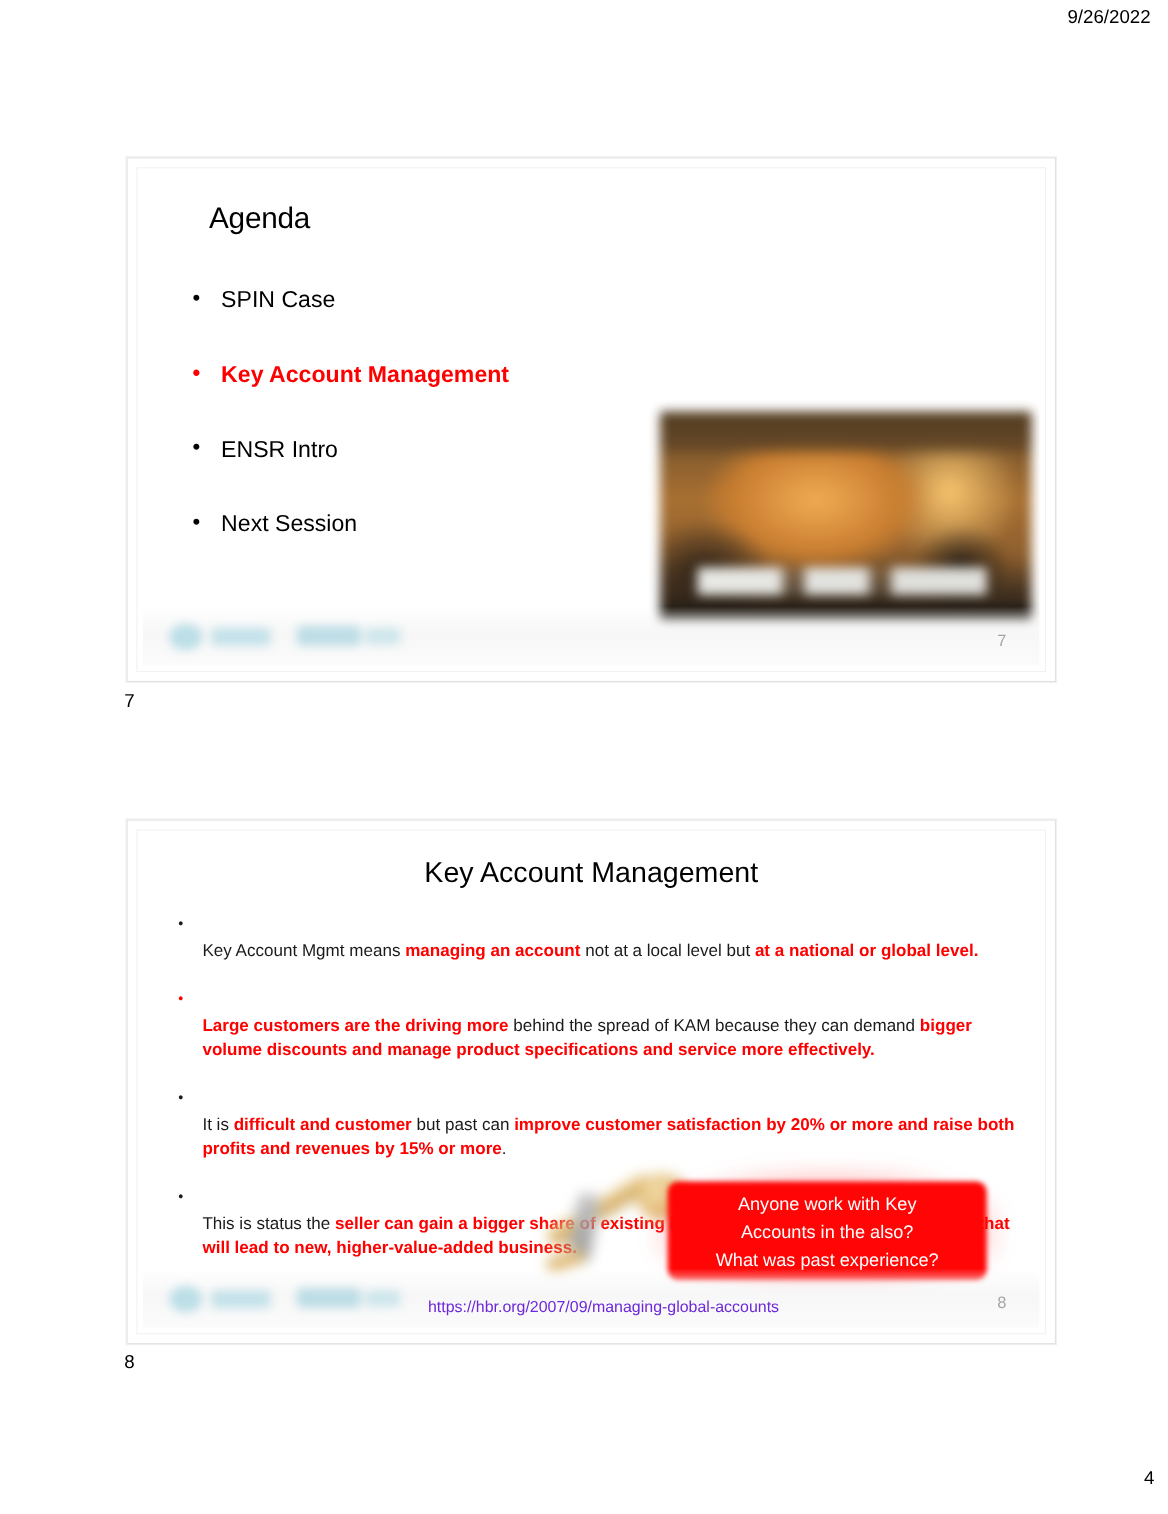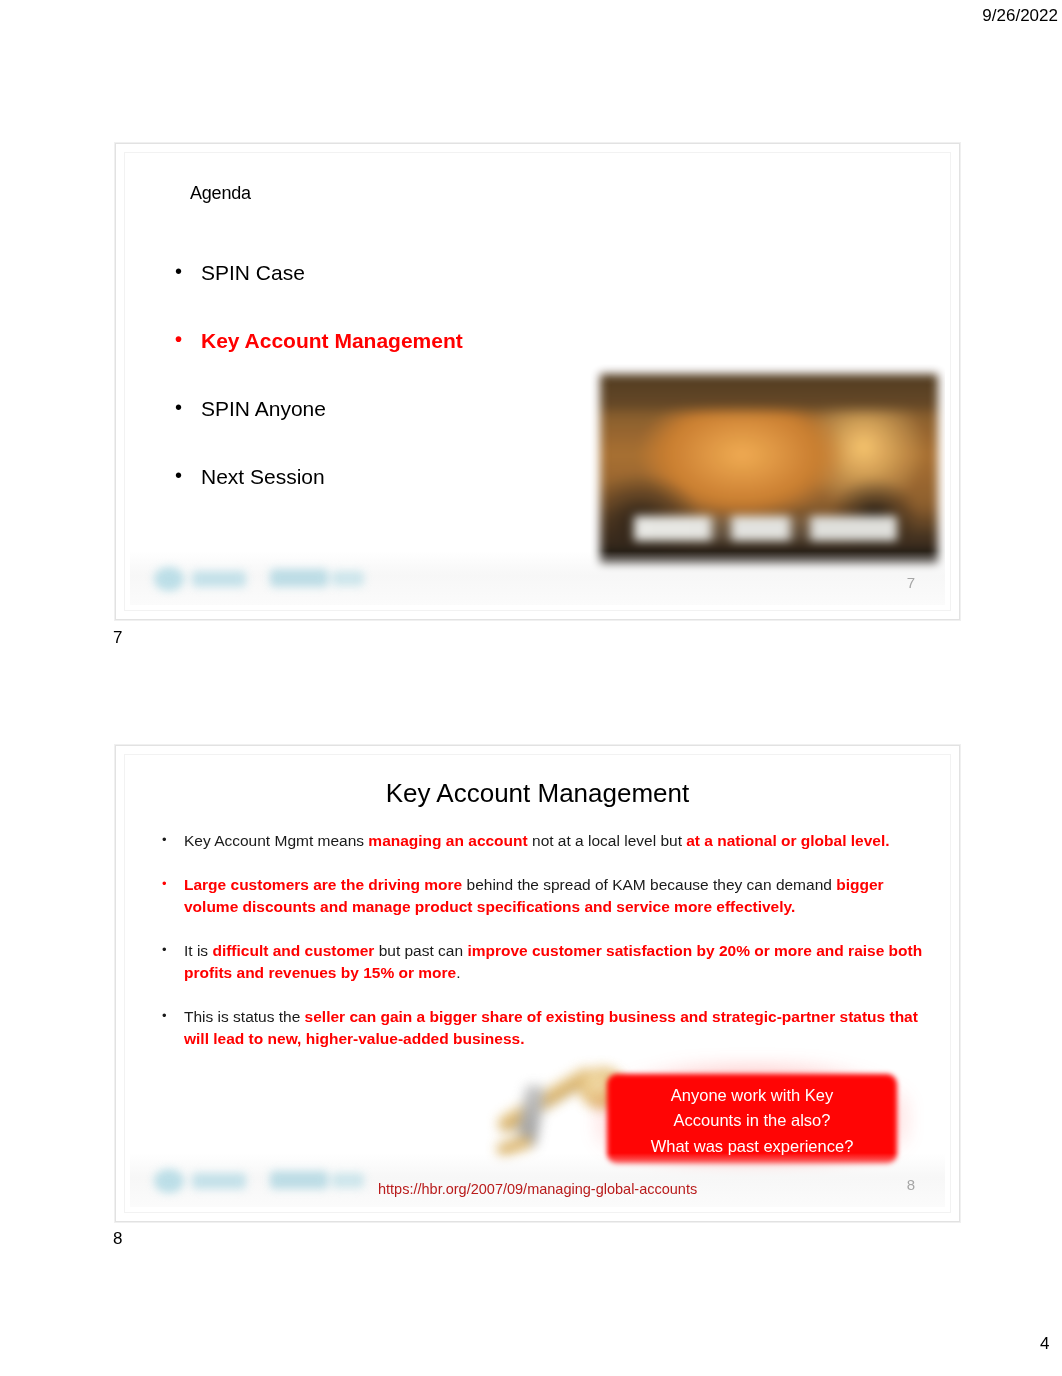--- a/index.html
+++ b/index.html
@@ -16,21 +16,21 @@
     overflow: hidden;
   }
 
   
   .doc-date {
     position: absolute;
     top: 6px;
     left: 0;
     width: 1062px;
     text-align: right;
-    padding-right: 4px;
+    padding-right: 16px;
     font-size: 17px;
     color: #000;
     font-family: "Liberation Sans", sans-serif;
     white-space: nowrap;
     overflow: hidden;
   }
   .doc-page-corner {
     position: absolute;
     bottom: 22px;
     right: 4px;
@@ -67,21 +67,21 @@
   }
 
   #slide-7-frame { left: 115px; top: 143px; width: 845px; height: 477px; }
   #slide-8-frame { left: 115px; top: 745px; width: 845px; height: 477px; }
 
   
   .s7-title {
     position: absolute;
     left: 60px;
     top: 25px;
-    font-size: 18px;
+    font-size: 27px;
     color: #000;
     font-family: "Liberation Sans", sans-serif;
     letter-spacing: -0.2px;
   }
   .s7-list {
     position: absolute;
     left: 45px;
     top: 103px;
     width: 430px;
   }
@@ -171,21 +171,21 @@
     line-height: 1.42;
     color: #1a1a1a;
   }
   .s8-item .bul {
     width: 22px;
     flex: 0 0 22px;
     font-size: 13px;
     line-height: 1.55;
   }
   .s8-item .bul.red { color: #FF0000; }
-  .s8-item .txt { flex: 1 1 auto; }
+  .s8-item .txt { flex: 1 1 auto; margin-top: 24px; }
   .r { color: #FF0000; font-weight: bold; }
 
   
   .key-img {
     position: absolute;
     left: 365px;
     top: 295px;
     width: 155px;
     height: 115px;
     filter: blur(6px);
@@ -256,24 +256,24 @@
     left: 462px;
     top: 300px;
     width: 320px;
     height: 118px;
     background: radial-gradient(ellipse at 50% 50%, rgba(255,10,10,0.45) 0%, rgba(255,60,60,0.18) 58%, rgba(255,255,255,0) 78%);
     filter: blur(7px);
   }
 
   .hbr-link {
     position: absolute;
-    left: 248px;
+    left: 259px;
     top: 421px;
     font-size: 14.5px;
-    color: #b91c1c;
+    color: #6d28d9;
     text-decoration: none;
   }
 
   
   .wm {
     position: absolute;
     left: 12px;
     bottom: 6px;
     width: 230px;
     height: 40px;
@@ -323,21 +323,21 @@
       <div class="s7-item">
         <span class="bul">•</span>
         <span>SPIN Case</span>
       </div>
       <div class="s7-item hl">
         <span class="bul">•</span>
         <span>Key Account Management</span>
       </div>
       <div class="s7-item">
         <span class="bul">•</span>
-        <span>SPIN Anyone</span>
+        <span>ENSR Intro</span>
       </div>
       <div class="s7-item">
         <span class="bul">•</span>
         <span>Next Session</span>
       </div>
     </div>
 
     <div class="thumb">
       <div class="tb-bg"></div>
       <div class="tb-top"></div>

